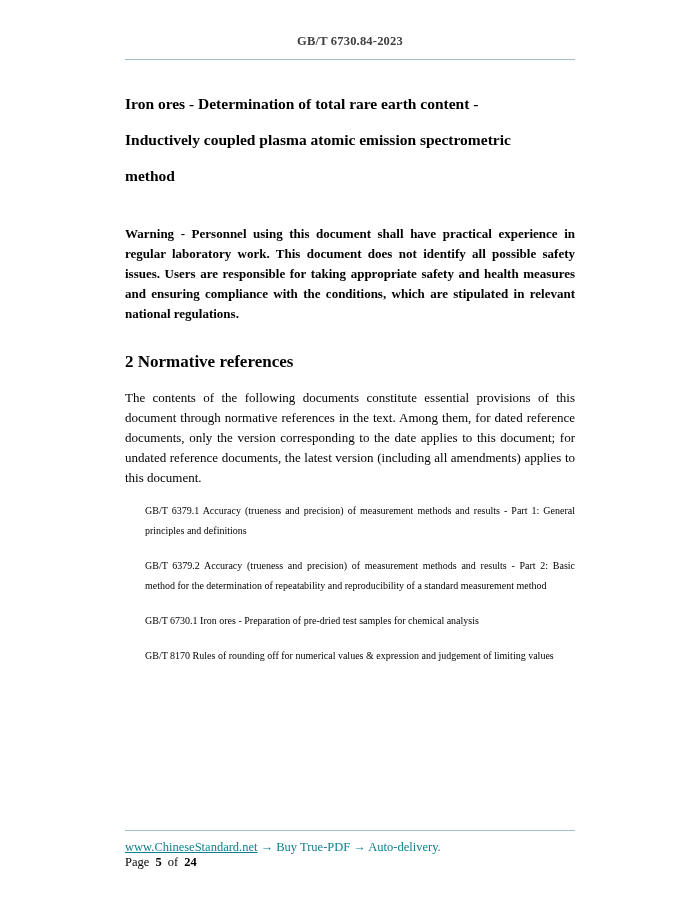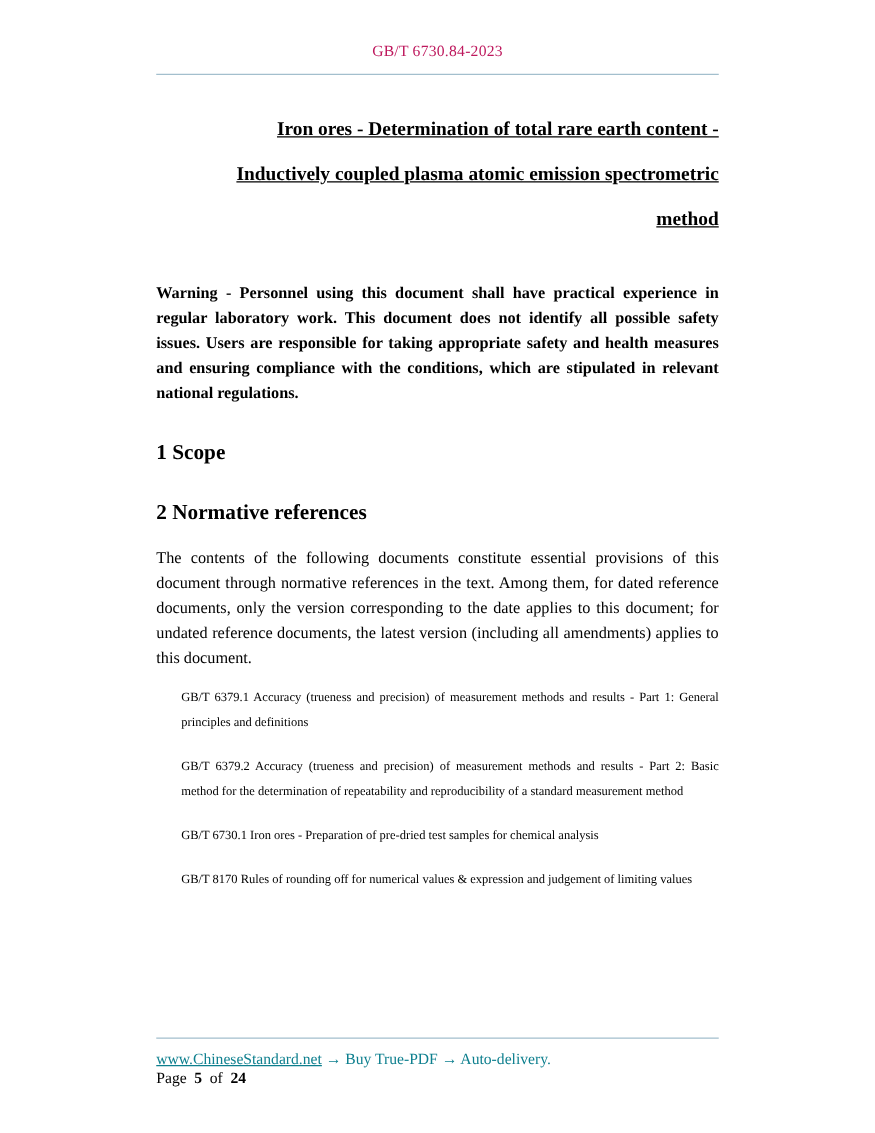--- a/index.html
+++ b/index.html
@@ -18,31 +18,31 @@
     overflow: hidden;
   }
   
   .doc-header {
     text-align: center;
     padding-bottom: 10px;
     border-bottom: 1px solid #a3bfcd;
   }
   .doc-number {
     font-size: 12.5px;
-    color: #be185d;
+    color: #404040;
     letter-spacing: 0.2px;
+    font-weight: bold;
   }
   
   .doc-title {
     margin-top: 26px;
-    text-align: right;
+    text-align: left;
     font-size: 15.5px;
     font-weight: bold;
     line-height: 36px;
-    text-decoration: underline;
   }
   .title-line { display: block; }
   
   .warning {
     margin-top: 30px;
     font-size: 13px;
     font-weight: bold;
     line-height: 20px;
     text-align: justify;
   }
@@ -106,21 +106,20 @@
   <main>
 
     <h1 class="doc-title">
       <span class="title-line">Iron ores - Determination of total rare earth content -</span>
       <span class="title-line">Inductively coupled plasma atomic emission spectrometric</span>
       <span class="title-line">method</span>
     </h1>
 
     <p class="warning">Warning - Personnel using this document shall have practical experience in regular laboratory work. This document does not identify all possible safety issues. Users are responsible for taking appropriate safety and health measures and ensuring compliance with the conditions, which are stipulated in relevant national regulations.</p>
 
-    <h2 class="section-heading">1 Scope</h2>
 
 
 
     <h2 class="section-heading">2 Normative references</h2>
 
     <p class="body-para">The contents of the following documents constitute essential provisions of this document through normative references in the text. Among them, for dated reference documents, only the version corresponding to the date applies to this document; for undated reference documents, the latest version (including all amendments) applies to this document.</p>
 
     <p class="ref-para">GB/T 6379.1 Accuracy (trueness and precision) of measurement methods and results - Part 1: General principles and definitions</p>
 
     <p class="ref-para">GB/T 6379.2 Accuracy (trueness and precision) of measurement methods and results - Part 2: Basic method for the determination of repeatability and reproducibility of a standard measurement method</p>

